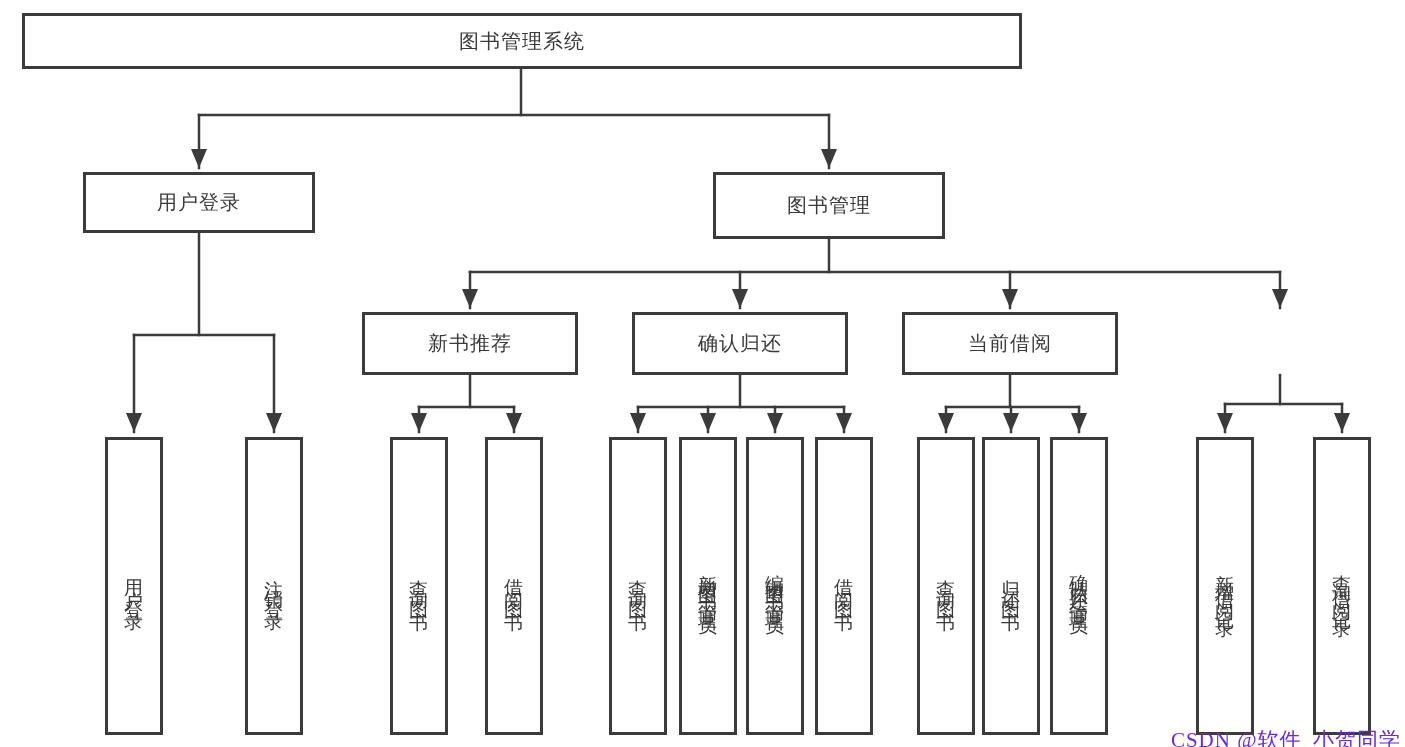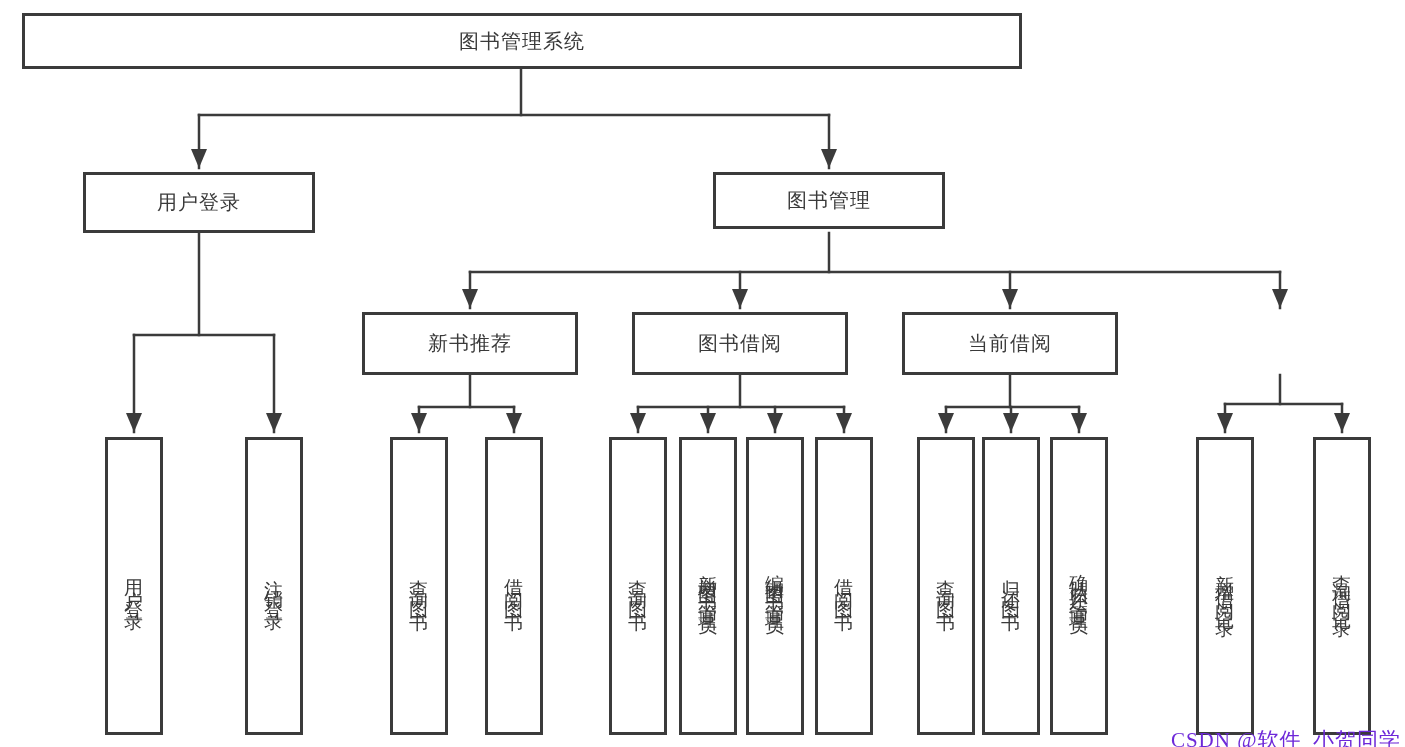--- a/index.html
+++ b/index.html
@@ -122,24 +122,24 @@
         <path d="M1225,404 H1342"></path>
         <path d="M1225,404 V432" marker-end="url(#ah)"></path>
         <path d="M1342,404 V432" marker-end="url(#ah)"></path>
       </g>
     </g>
   </svg>
 
   <div class="box hbox" style="left:22px; top:13px; width:1000px; height:56px;">图书管理系统</div>
 
   <div class="box hbox" style="left:83px; top:172px; width:232px; height:61px;">用户登录</div>
-  <div class="box hbox" style="left:713px; top:172px; width:232px; height:57px;">图书管理</div>
+  <div class="box hbox" style="left:713px; top:172px; width:232px; height:67px;">图书管理</div>
 
   <div class="box hbox" style="left:362px; top:312px; width:216px; height:63px;">新书推荐</div>
-  <div class="box hbox" style="left:632px; top:312px; width:216px; height:63px;">图书借阅</div>
+  <div class="box hbox" style="left:632px; top:312px; width:216px; height:63px;">确认归还</div>
   <div class="box hbox" style="left:902px; top:312px; width:216px; height:63px;text-align:right;">当前借阅</div>
 
   <div class="box vbox" style="left:105px;">用户登录</div>
   <div class="box vbox" style="left:245px;">注销登录</div>
 
   <div class="box vbox" style="left:390px;">查询图书</div>
   <div class="box vbox" style="left:485px;">借阅图书</div>
 
   <div class="box vbox" style="left:609px;">查询图书</div>
   <div class="box vbox long" style="left:679px;">新增图书（管理员）</div>

